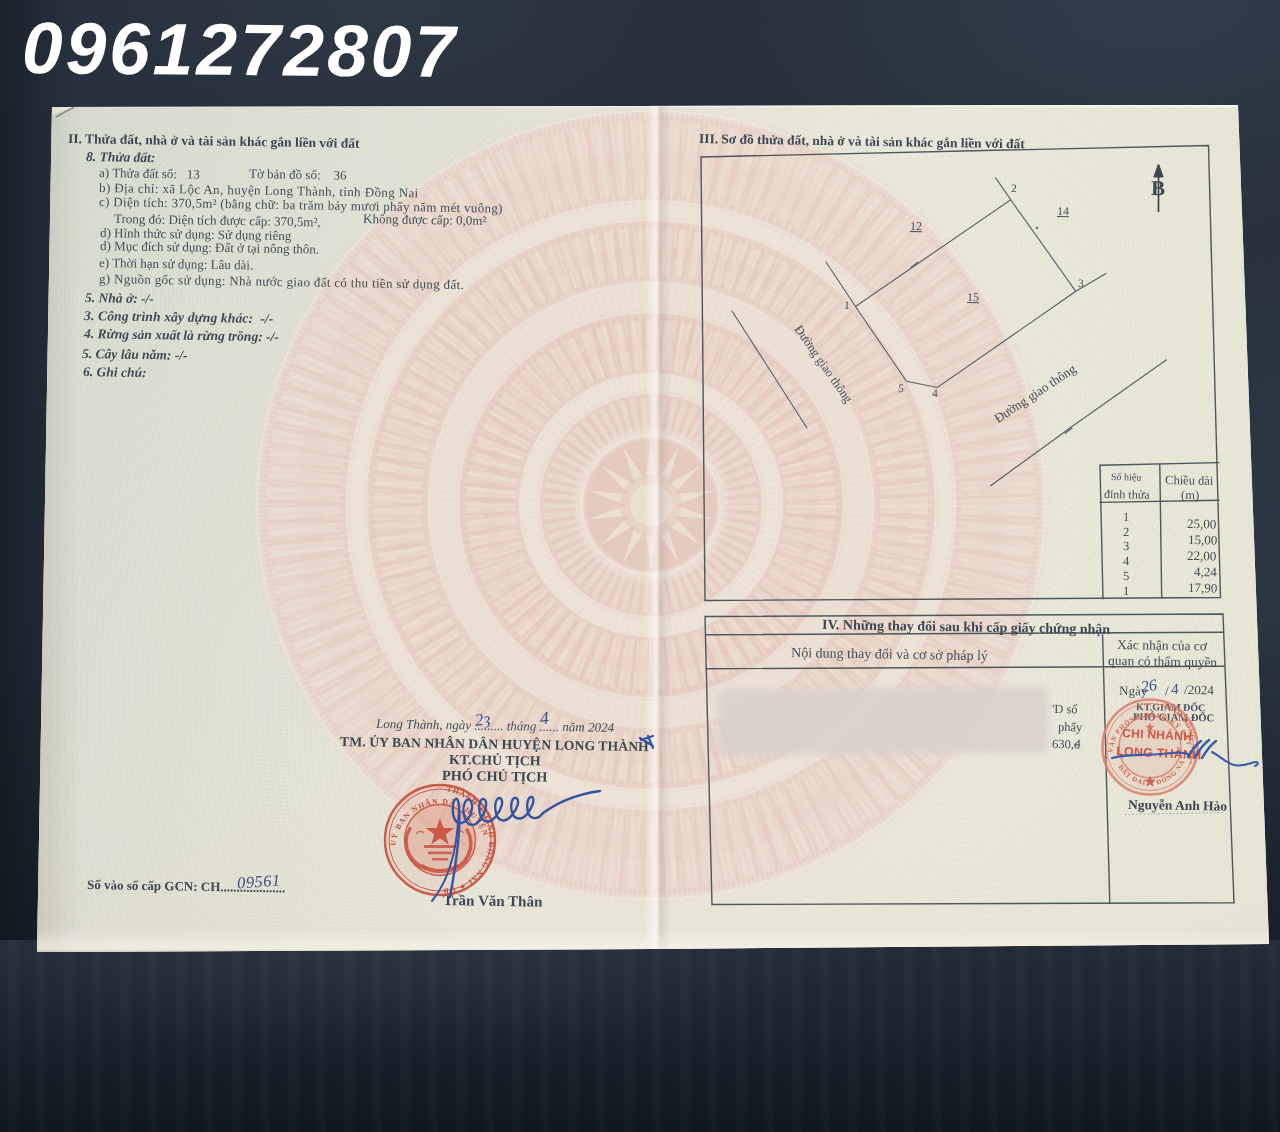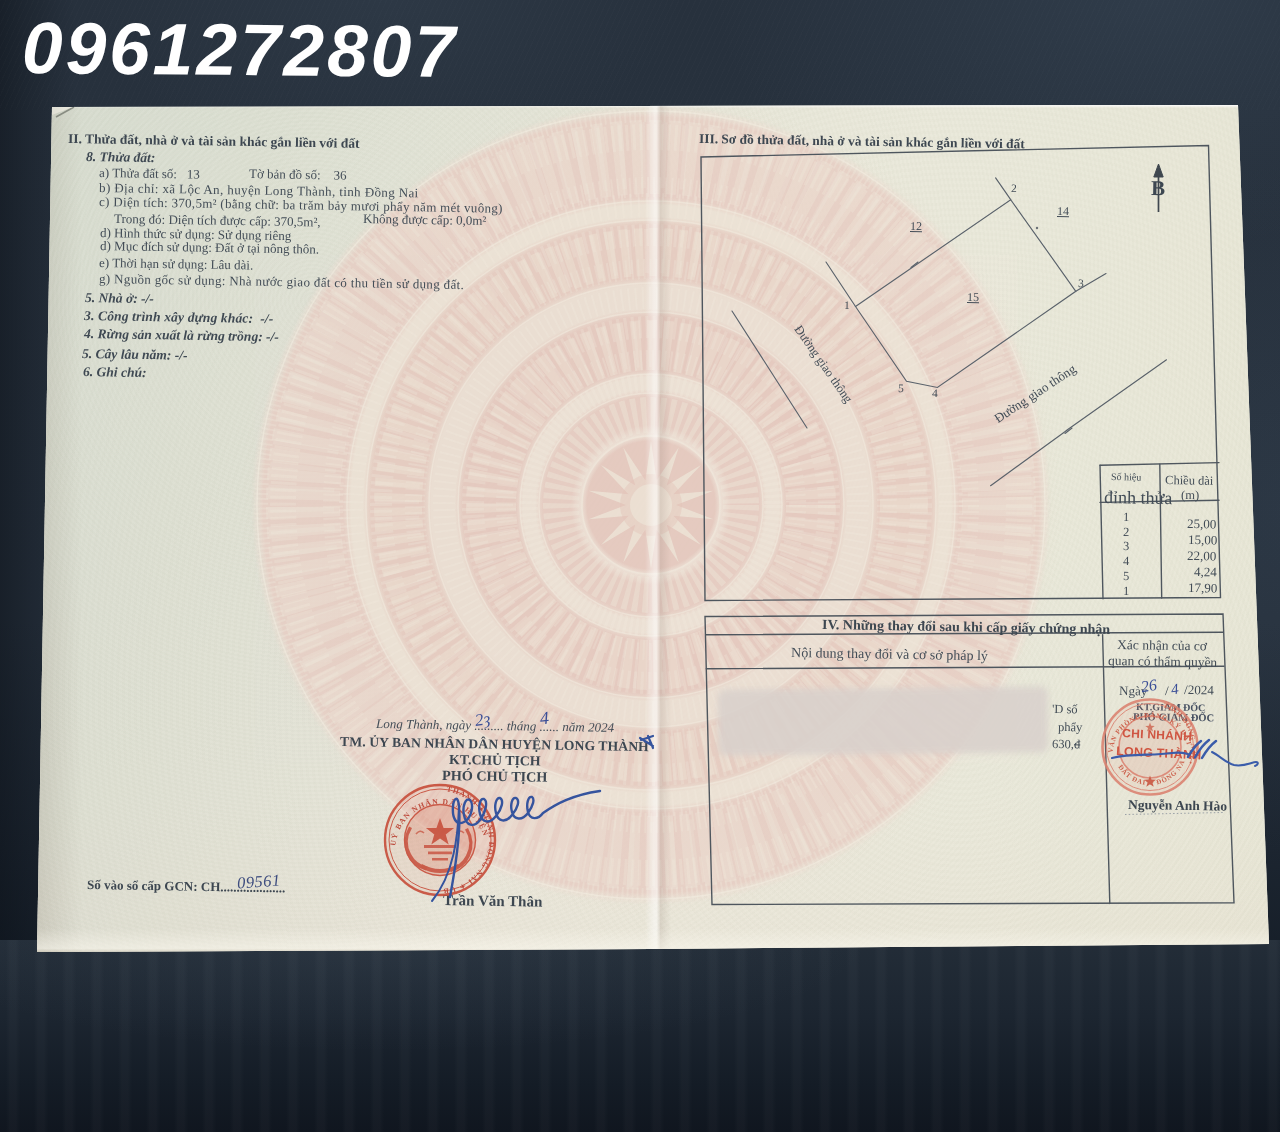--- a/index.html
+++ b/index.html
@@ -188,21 +188,21 @@
     <div class="t" style="left:920px;top:388px;font-size:11.5px;">4</div>
     <div class="t" style="left:886px;top:383px;font-size:11.5px;">5</div>
     <div class="t" style="left:898px;top:220px;font-size:12px;text-decoration:underline;">12</div>
     <div class="t" style="left:1045px;top:205px;font-size:12px;text-decoration:underline;">14</div>
     <div class="t" style="left:955px;top:290.5px;font-size:12px;text-decoration:underline;">15</div>
     <div class="t" style="left:780px;top:318px;font-size:12.5px;transform:rotate(55deg);transform-origin:0 100%;">Đường giao thông</div>
     <div class="t" style="left:987px;top:412px;font-size:13px;transform:rotate(-33.5deg);transform-origin:0 100%;">Đường giao thông</div>
     <div class="t b" style="left:1139px;top:178px;font-size:21px;">B</div>
 
     <div class="t" style="left:1099px;top:471.5px;font-size:10px;text-align:right;">Số hiệu</div>
-    <div class="t" style="left:1092px;top:488px;font-size:18px;">đỉnh thửa</div>
+    <div class="t" style="left:1092px;top:488px;font-size:12px;">đỉnh thửa</div>
     <div class="t" style="left:1153px;top:473.5px;font-size:12.5px;">Chiều dài</div>
     <div class="t" style="left:1169px;top:489px;font-size:12.5px;">(m)</div>
     <div class="t" style="left:1111px;top:511px;font-size:12.5px;">1</div>
     <div class="t" style="left:1111px;top:525.7px;font-size:12.5px;">2</div>
     <div class="t" style="left:1111px;top:540.4px;font-size:12.5px;">3</div>
     <div class="t" style="left:1111px;top:555.1px;font-size:12.5px;">4</div>
     <div class="t" style="left:1111px;top:569.8px;font-size:12.5px;">5</div>
     <div class="t" style="left:1111px;top:584.5px;font-size:12.5px;">1</div>
     <div class="t" style="left:1175px;top:517px;font-size:13px;">25,00</div>
     <div class="t" style="left:1176px;top:532.5px;font-size:13px;">15,00</div>

